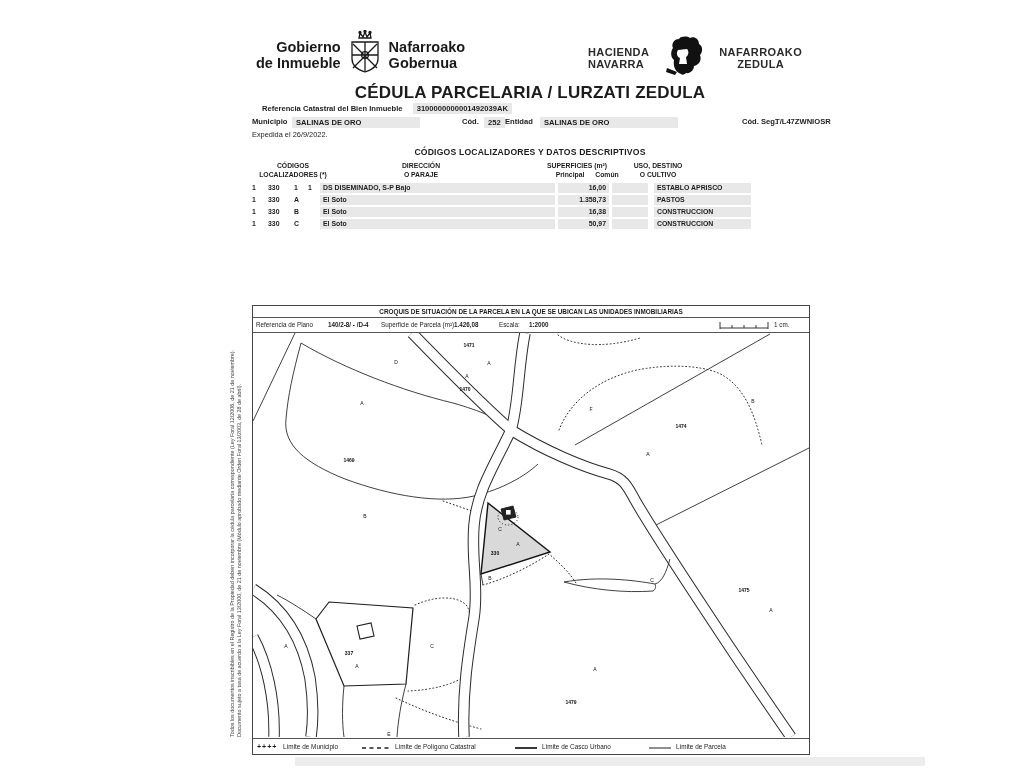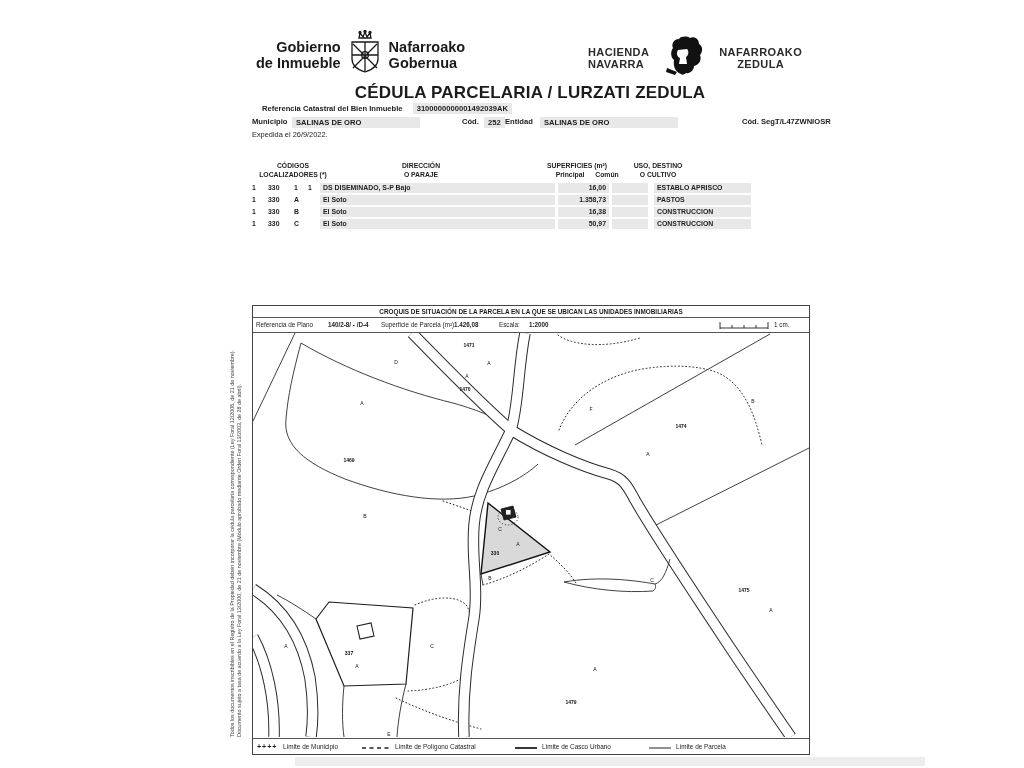--- a/index.html
+++ b/index.html
@@ -94,20 +94,21 @@
     <span class="abs" style="left:210px;">Cód.</span>
     <span class="abs chip" style="left:232px;">252</span>
     <span class="abs" style="left:253px;">Entidad</span>
     <span class="abs chip" style="left:288px;width:130px;">SALINAS DE ORO</span>
     <span class="abs" style="left:490px;">Cód. Seg.</span>
     <span class="abs" style="left:523px;">T/L47ZWNIOSR</span>
   </div>
 
   <div class="abs" style="left:252px;top:130px;font-size:7.4px;">Expedida el 26/9/2022.</div>
 
+  <div class="abs sec-title">CÓDIGOS LOCALIZADORES Y DATOS DESCRIPTIVOS</div>
 
   <div class="abs th" style="left:252px;top:162px;width:82px;">
     <div>CÓDIGOS</div>
       <div>LOCALIZADORES (*)</div>
   </div>
   <div class="abs th" style="left:354px;top:162px;width:134px;">
     <div>DIRECCIÓN</div>
       <div>O PARAJE</div>
   </div>
   <div class="abs th" style="left:536px;top:162px;width:82px;">

